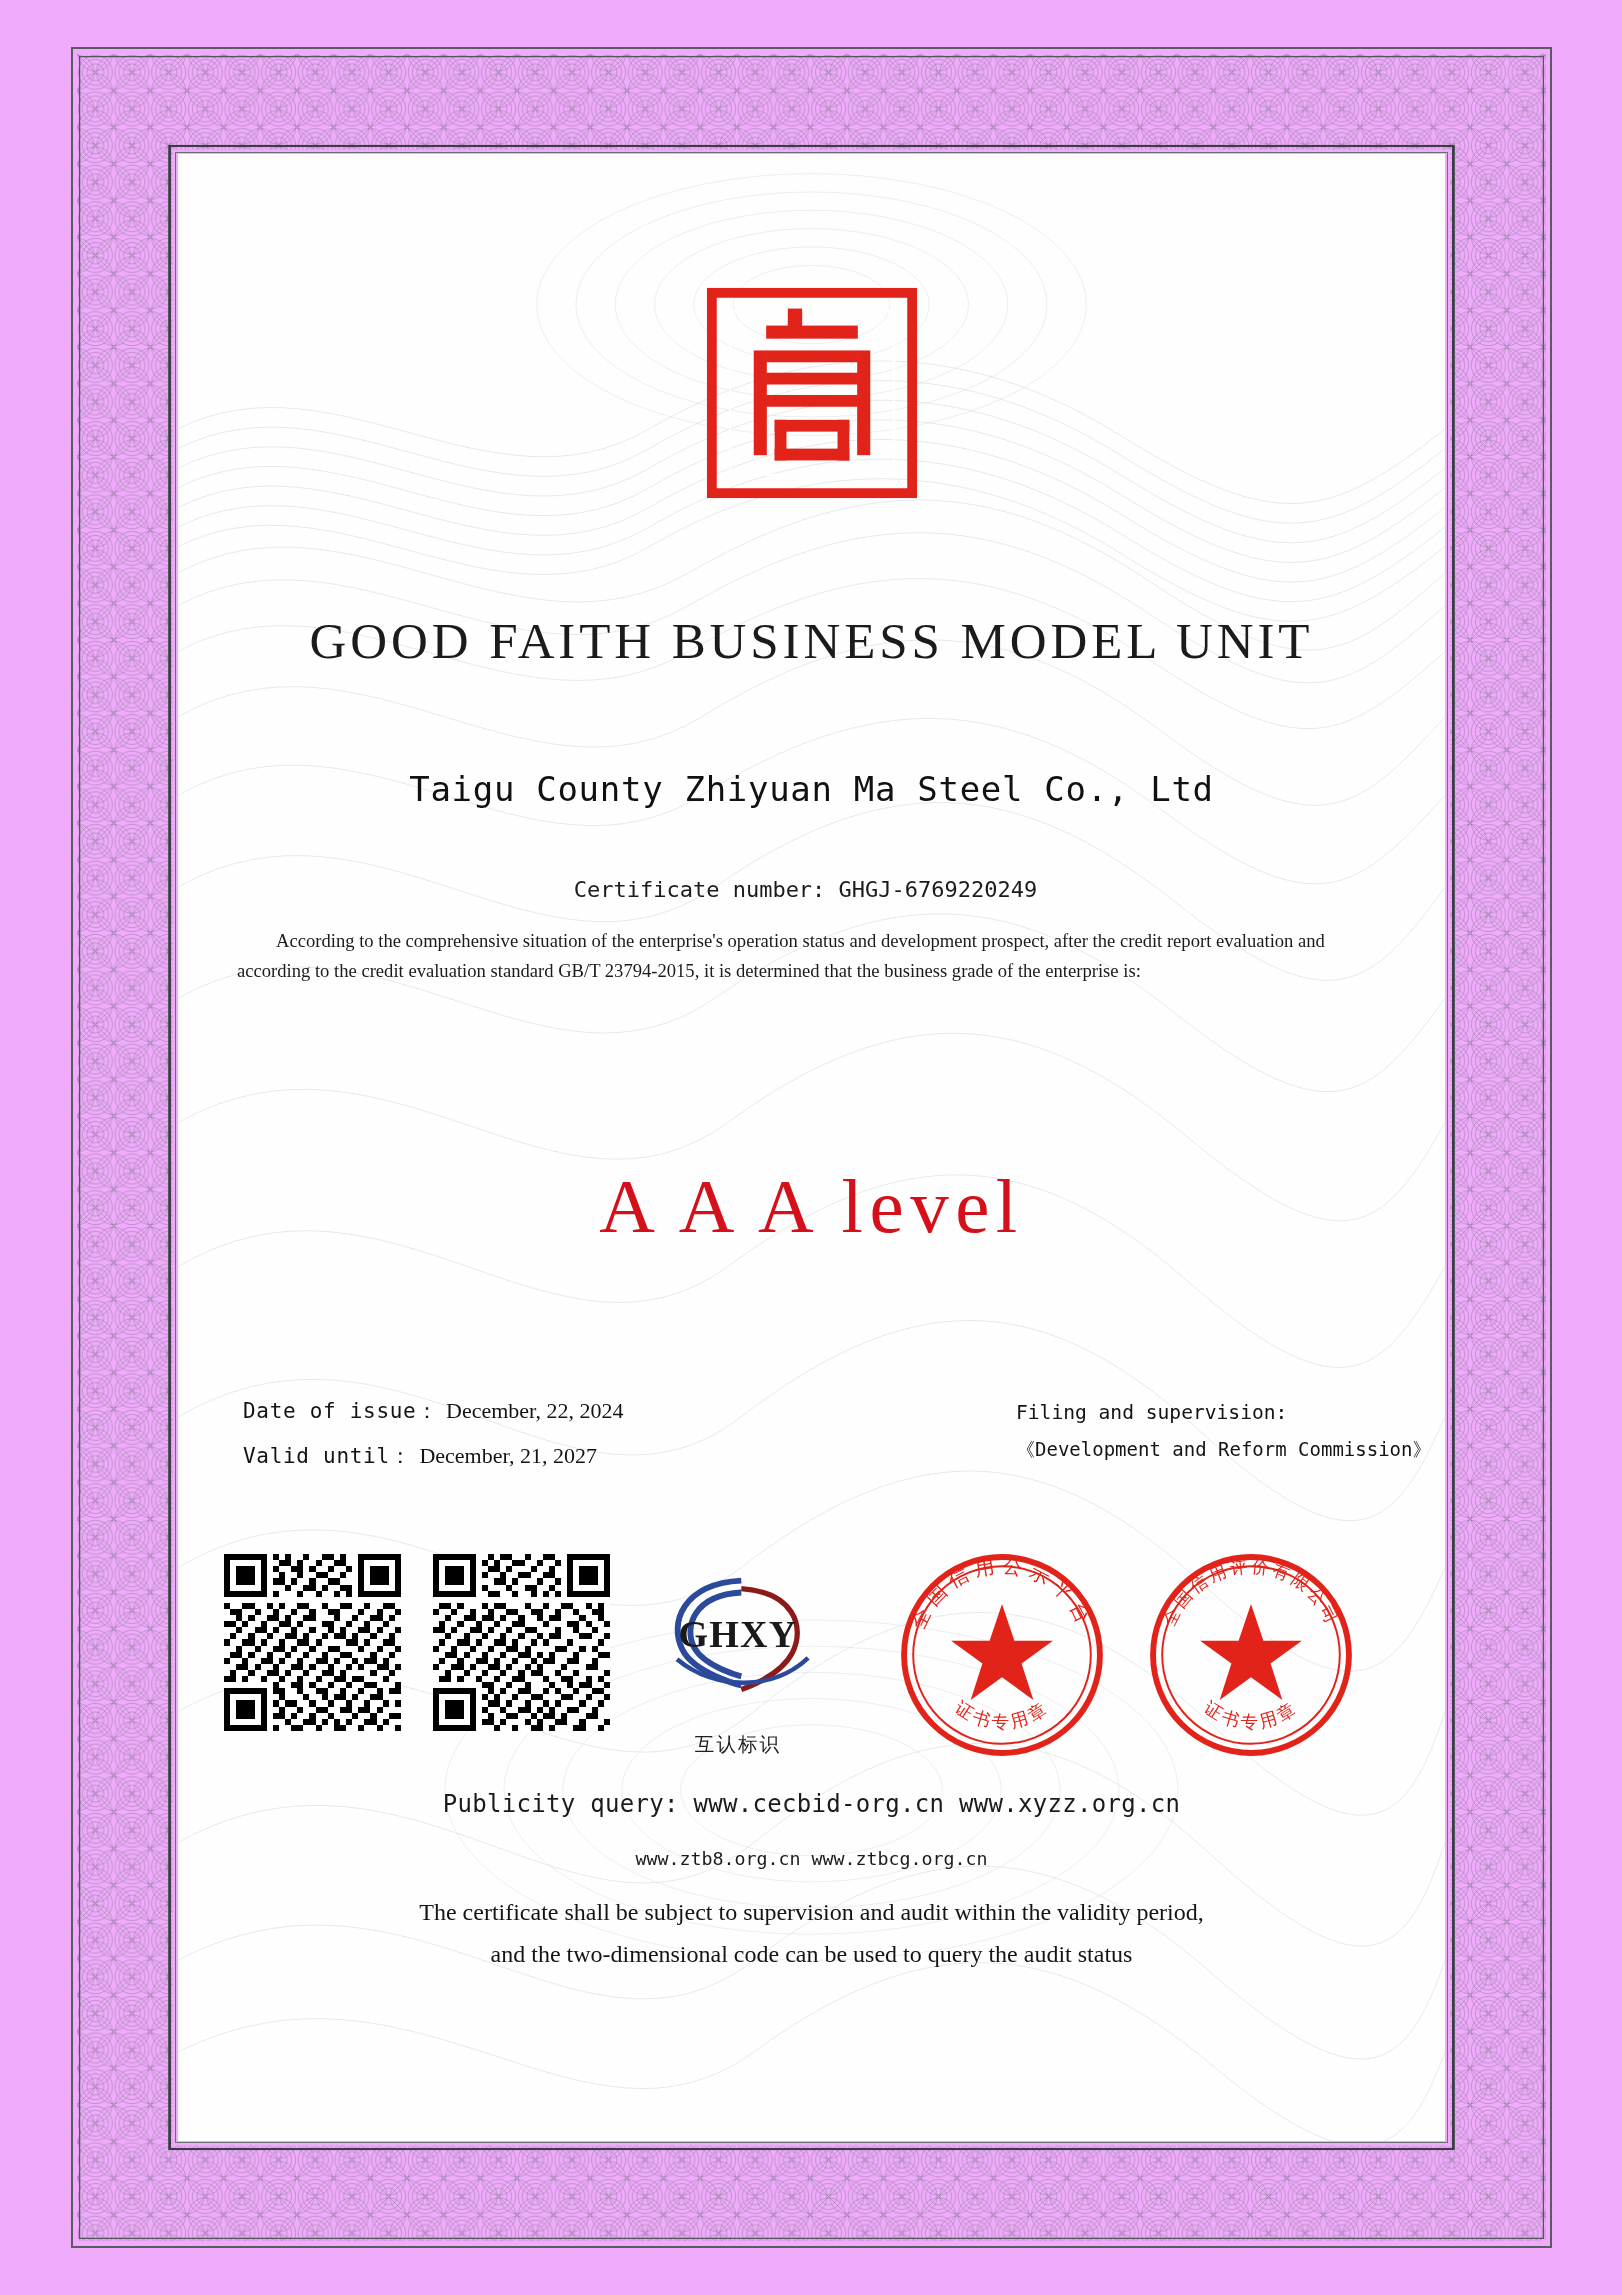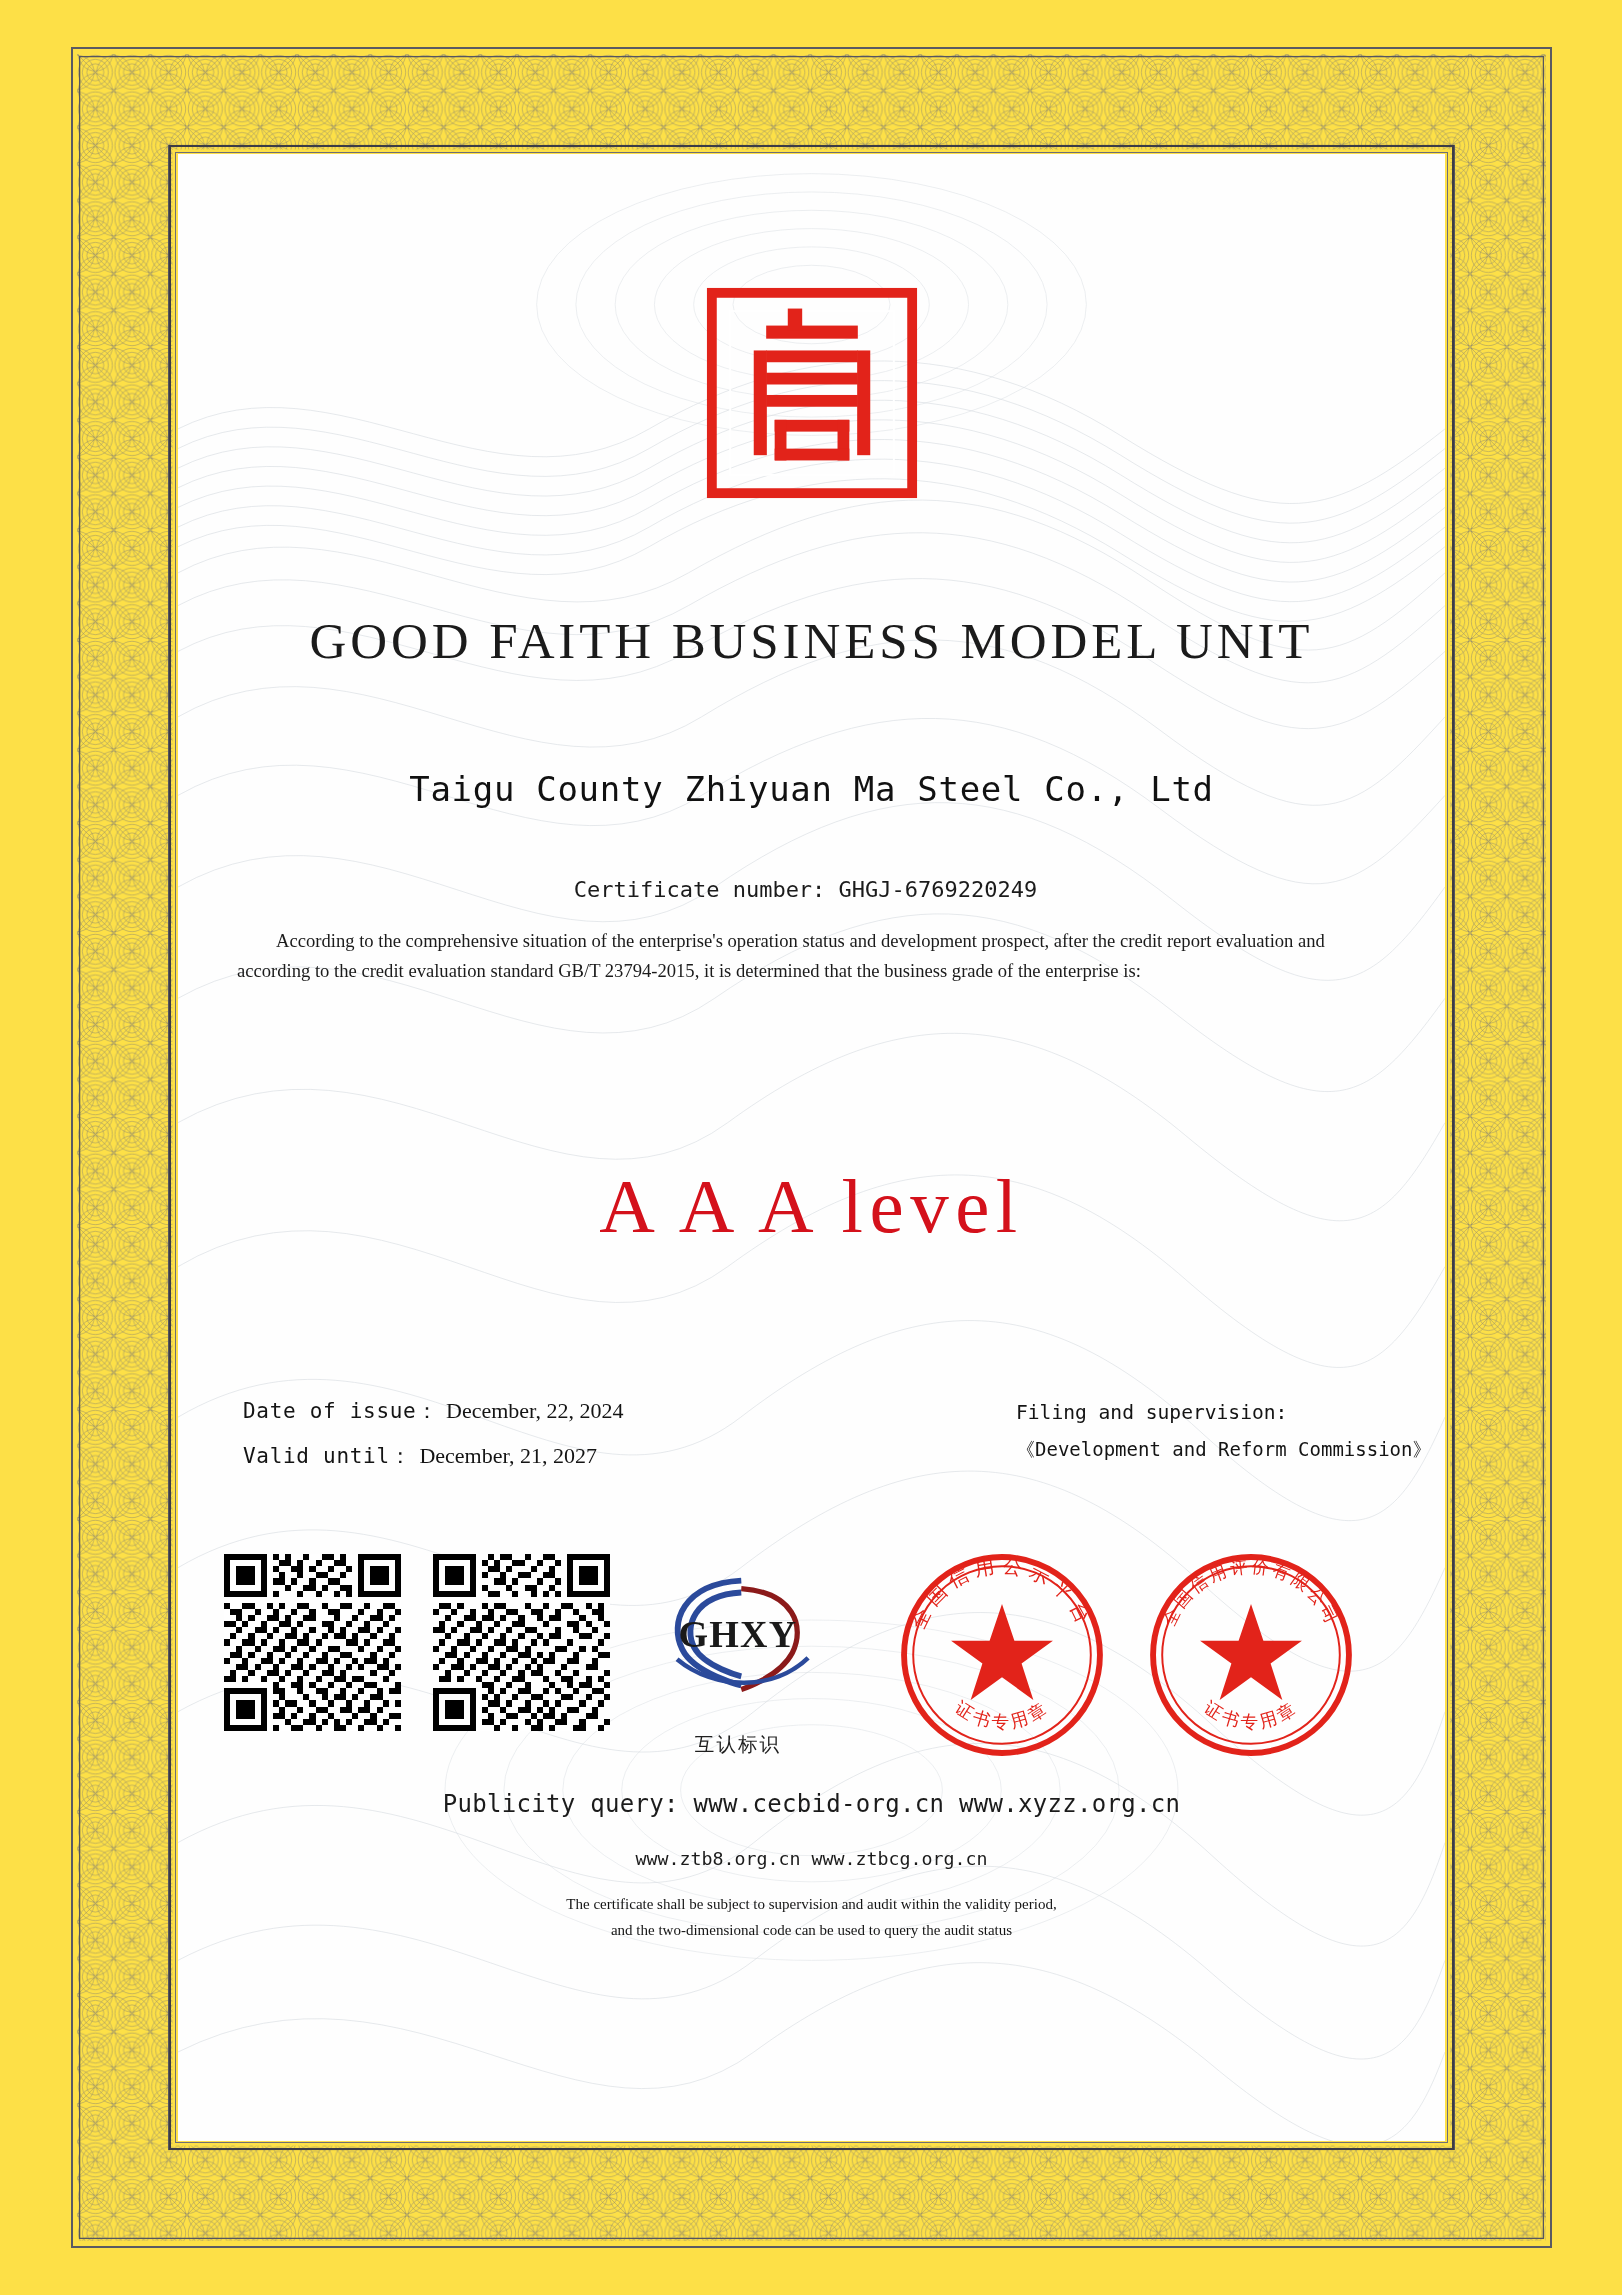--- a/index.html
+++ b/index.html
@@ -12,21 +12,21 @@
     height: 2295px;
     font-family: "Liberation Sans", sans-serif;
     position: relative;
     overflow: hidden;
   }
 
   
   .page {
     position: absolute;
     inset: 0;
-    background: #fde047;
+    background: #f0abfc;
   }
 
   .border-outer {
     position: absolute;
     left: 71px;
     top: 47px;
     right: 71px;
     bottom: 47px;
     border: 2px solid #5a5a62;
     box-sizing: border-box;
@@ -248,21 +248,21 @@
     margin-bottom: 30px;
   }
   .publicity2 {
     font-family: "DejaVu Sans Mono", monospace;
     font-size: 18.3px;
     color: #1b1b1b;
     margin-bottom: 22px;
   }
   .note-line {
     font-family: "Liberation Serif", serif;
-    font-size: 15px;
+    font-size: 24px;
     color: #141414;
     line-height: 1.75;
   }
 </style>
 </head>
 <body>
 
 <div class="page">
 
   <div class="border-outer"></div>

